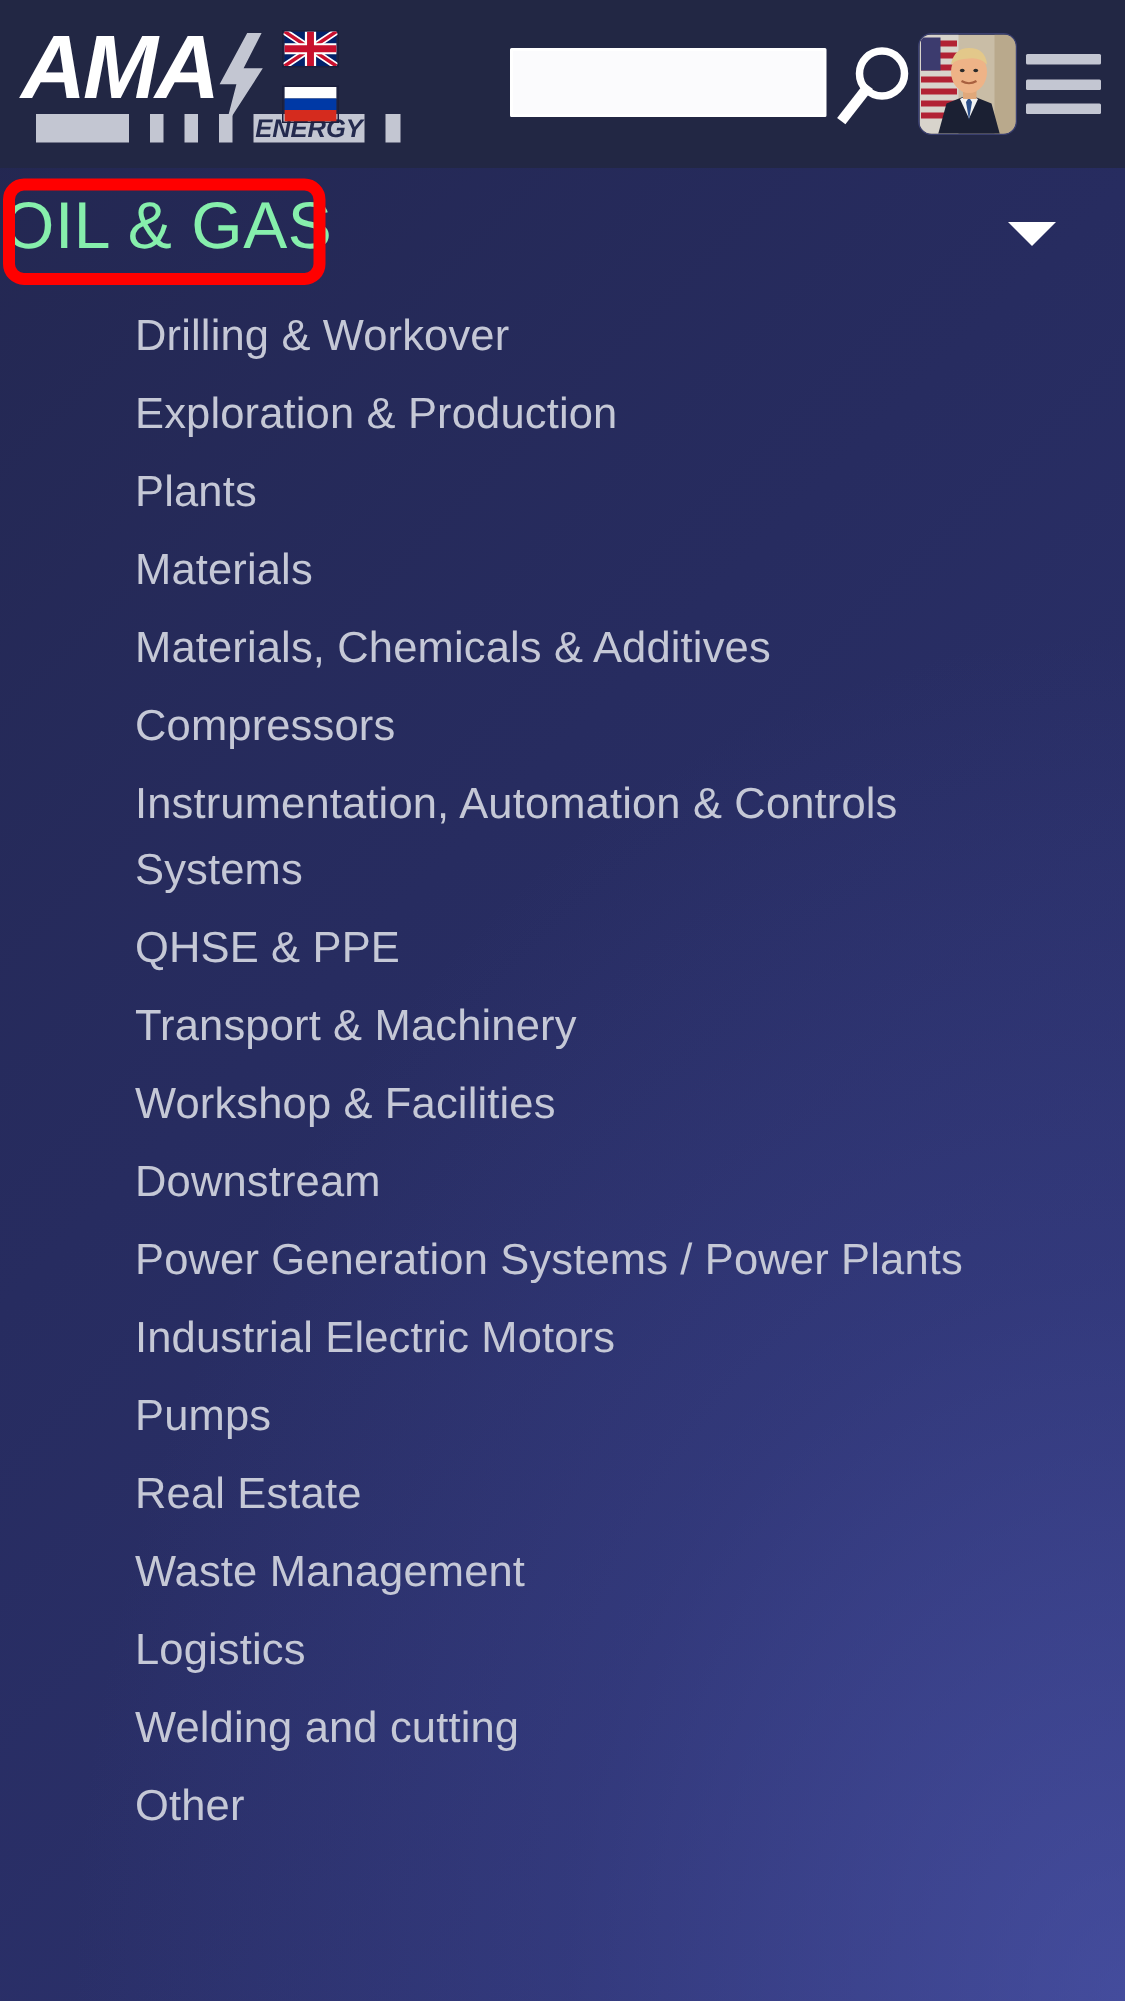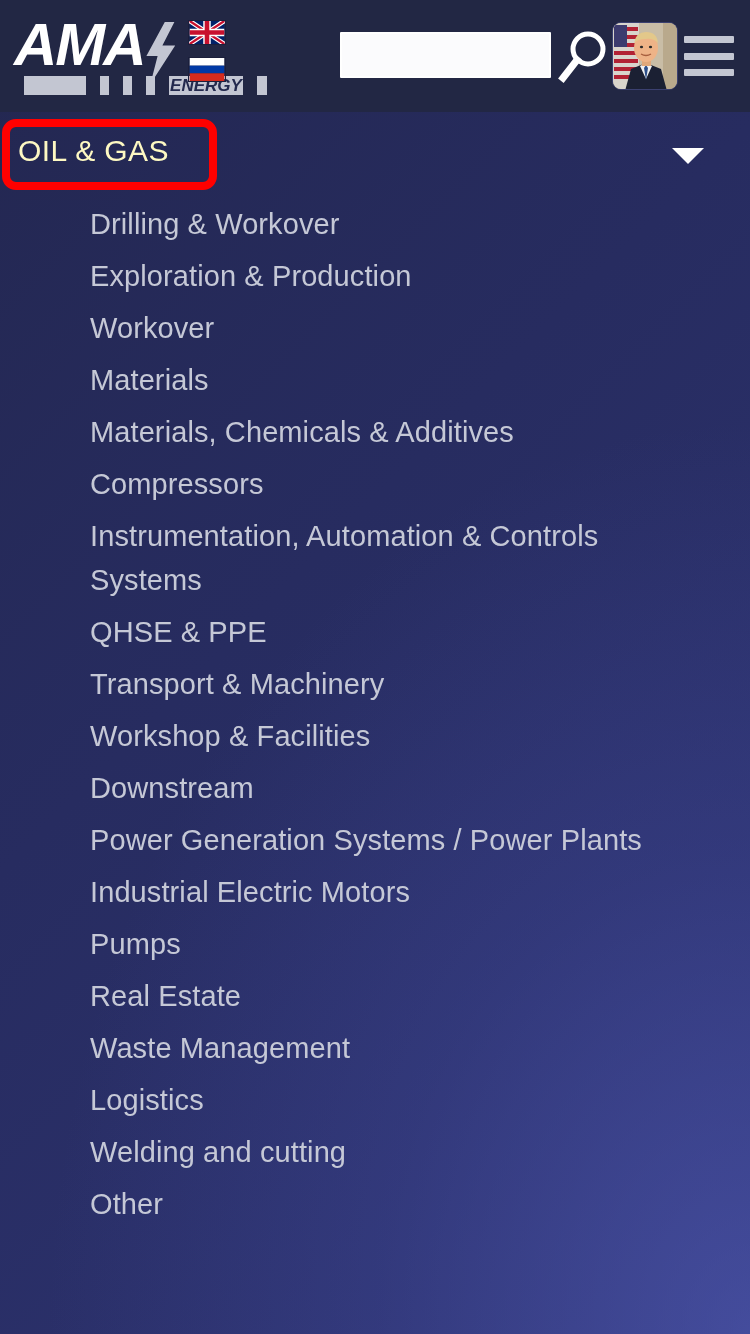--- a/index.html
+++ b/index.html
@@ -156,25 +156,25 @@
     border-radius: 1px;
   }
 
   
   .section-row {
     position: relative;
     height: 78px;
   }
   .section-title {
     position: absolute;
-    left: 18px;
+    left: 2px;
     top: 18px;
-    font-size: 30px;
+    font-size: 44px;
     line-height: 42px;
-    color: #fef9c3;
+    color: #86efac;
     letter-spacing: 0.4px;
     white-space: nowrap;
   }
   .annotation-box {
     position: absolute;
     left: 2px;
     top: 7px;
     width: 215px;
     height: 71px;
     border: 8px solid #ff0000;
@@ -303,21 +303,21 @@
 
   <div class="section-row">
     <div class="section-title">OIL &amp; GAS</div>
     <div class="annotation-box"></div>
   </div>
   <div class="chevron-down"></div>
 
   <ul class="menu-list" id="menu-list">
       <li class="menu-item">Drilling &amp; Workover</li>
       <li class="menu-item">Exploration &amp; Production</li>
-      <li class="menu-item">Workover</li>
+      <li class="menu-item">Plants</li>
       <li class="menu-item">Materials</li>
       <li class="menu-item two-line">Materials, Chemicals &amp; Additives</li>
       <li class="menu-item">Compressors</li>
       <li class="menu-item two-line">Instrumentation, Automation &amp; Controls Systems</li>
       <li class="menu-item">QHSE &amp; PPE</li>
       <li class="menu-item">Transport &amp; Machinery</li>
       <li class="menu-item">Workshop &amp; Facilities</li>
       <li class="menu-item">Downstream</li>
       <li class="menu-item two-line">Power Generation Systems / Power Plants</li>
       <li class="menu-item">Industrial Electric Motors</li>

